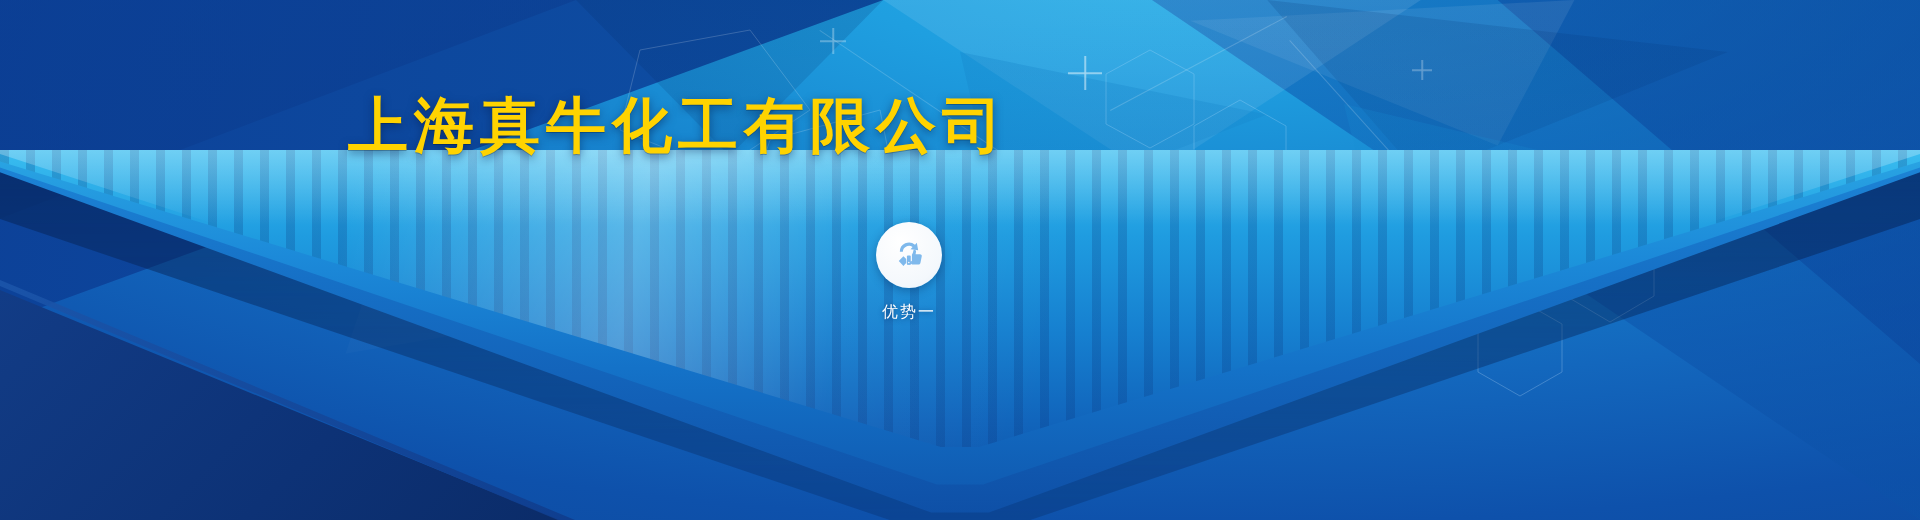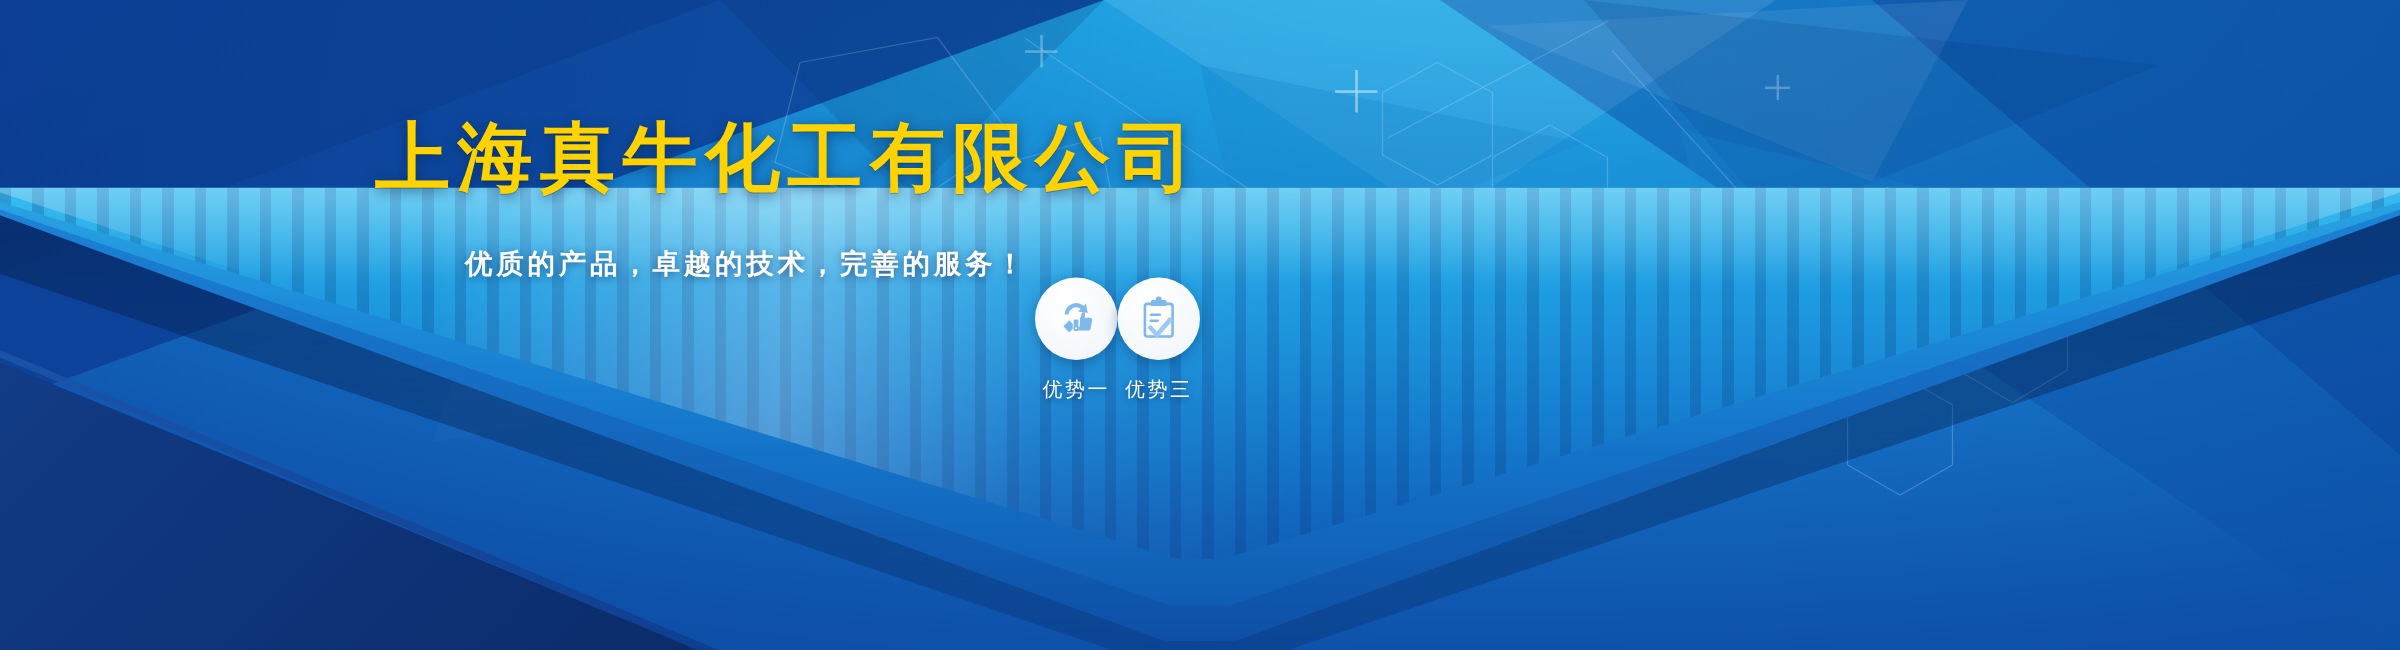--- a/index.html
+++ b/index.html
@@ -139,39 +139,39 @@
     clip-path:polygon(0 0, 0 100%, 100% 100%);
   }
   .tri-left-edge{
     position:absolute; left:0; bottom:0; width:575px; height:240px;
     background:linear-gradient(135deg,#1b55aa,#0f3c8c);
     clip-path:polygon(0 0, 0 6px, 97% 100%, 100% 100%);
     opacity:.9;
   }
 
   
-  .content{position:absolute; inset:0;}
+  .content{position:absolute; inset:0;margin-left:48px;}
 
   .title{
     position:absolute; left:300px; top:94px;
     font-size:60px; line-height:1.06; font-weight:700; letter-spacing:6px;
     color:#ffd300;
     text-shadow:0 3px 10px rgba(0,30,80,.55), 0 1px 0 rgba(0,0,0,.25);
     white-space:nowrap;
   }
   .subtitle{
     position:absolute; left:372px; top:196px;
     font-size:22px; letter-spacing:3px; color:#ffffff; font-weight:600;
     text-shadow:0 2px 7px rgba(0,35,90,.55);
     white-space:nowrap;
   }
 
   .features{
     position:absolute; left:828px; top:222px;
-    display:flex; align-items:flex-start;
+    display:flex; gap:42px; align-items:flex-start;flex-direction:column;
   }
   .feature{width:66px; display:flex; flex-direction:column; align-items:center;}
   .feature .ring{
     width:66px;height:66px;border-radius:50%;
     background:radial-gradient(circle at 38% 30%, #ffffff 0%, #f4f8fc 70%, #e6eef6 100%);
     box-shadow:0 3px 10px rgba(4,35,85,.35);
     display:flex;align-items:center;justify-content:center;
   }
   .feature .ring svg{display:block;}
   .feature .cap{
@@ -246,56 +246,37 @@
   <div class="chev-gloss"></div>
   <div class="chev-edge"></div>
 
   <div class="tri-left"></div>
   <div class="tri-left-edge"></div>
 
   <div class="content">
 
     <div class="title">上海真牛化工有限公司</div>
 
-    <div class="subtitle">优质的产品，卓越的技术，完善的服务！</div>
 
     <div class="features">
 
       <div class="feature">
         <div class="ring">
           <svg width="40" height="40" viewBox="0 0 48 48">
             <g fill="#7fb9ec">
               <path d="M13 20a11 11 0 0 1 18.2-8.3l2.2-2.4 1.6 9.1-9.2-1.3 2.5-2.7A7.4 7.4 0 0 0 16.6 20z"></path>
               <path d="M35 24.5a11 11 0 0 1-13.4 10.7l-.2-3.7A7.4 7.4 0 0 0 31.4 24.5z" opacity=".95"></path>
               <path d="M20.6 28.9l-3.3-3.4-5.6 5.8 5.6 5.8 3.3-3.4z"></path>
               <path d="M27.5 23.6c.9-1.4 1.6-2.9 1.6-4.3 0-1.1 1-1.9 2-1.5 1 .4 1.5 1.4 1.3 2.5l-.5 2.7h5.3c1.4 0 2.4 1.2 2.1 2.5l-1.6 8c-.2 1-1.1 1.8-2.2 1.8h-8V23.6z"></path>
               <rect x="21.5" y="24.6" width="4.6" height="11" rx="1.1"></rect>
               <circle cx="23.8" cy="33.1" r=".9" fill="#ffffff"></circle>
             </g>
           </svg>
         </div>
         <div class="cap">优势一</div>
       </div>
 
 
-      <div class="feature">
-        <div class="ring">
-          <svg width="38" height="38" viewBox="0 0 48 48">
-            <g fill="none" stroke="#7fb9ec" stroke-width="2.6" stroke-linejoin="round">
-              <rect x="10" y="9" width="28" height="33" rx="2.5"></rect>
-            </g>
-            <g fill="#7fb9ec">
-              <path d="M18 5h12a2 2 0 0 1 2 2v4H16V7a2 2 0 0 1 2-2z"></path>
-              <circle cx="24" cy="4.5" r="3"></circle>
-            </g>
-            <g fill="none" stroke="#7fb9ec" stroke-width="2.4" stroke-linecap="round">
-              <path d="M16 20h9M16 26h7"></path>
-            </g>
-            <path d="M16 30l6 7 13-15 3.6 3.2-16.2 18.2L12.6 33z" fill="#9ec9f0"></path>
-          </svg>
-        </div>
-        <div class="cap">优势三</div>
-      </div>
 
 
     </div>
   </div>
 </div>
 
 </body></html>

